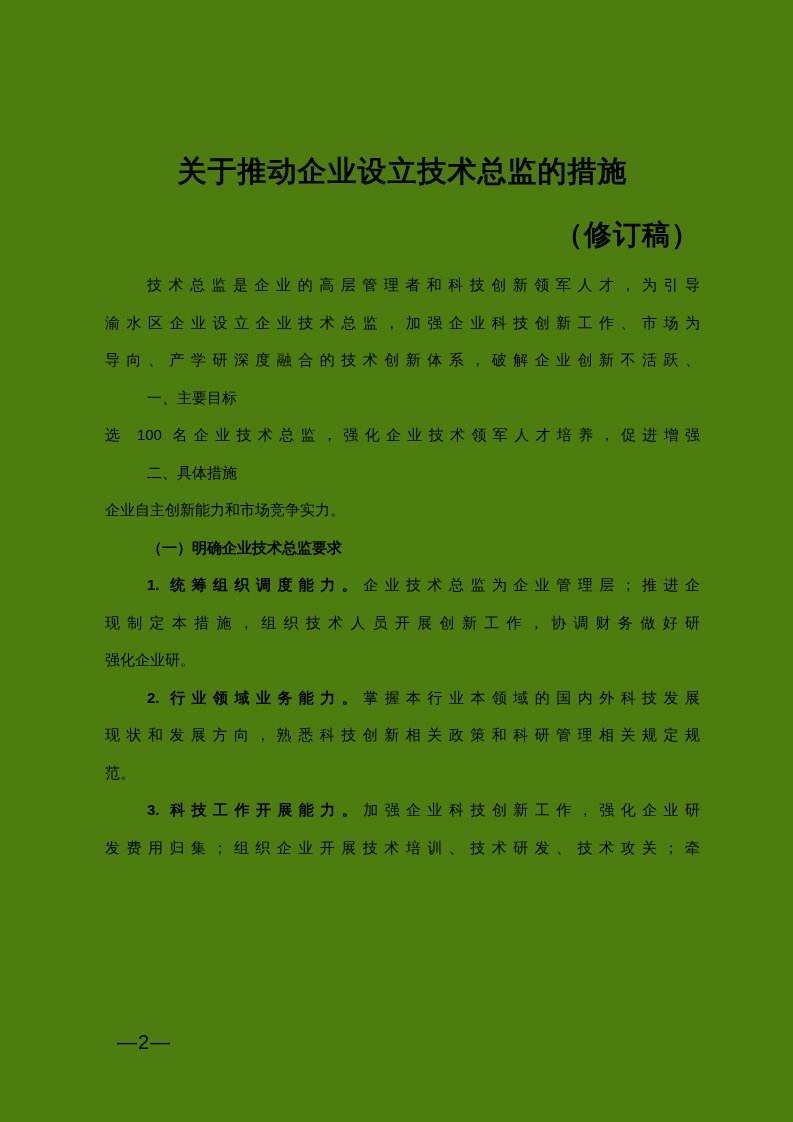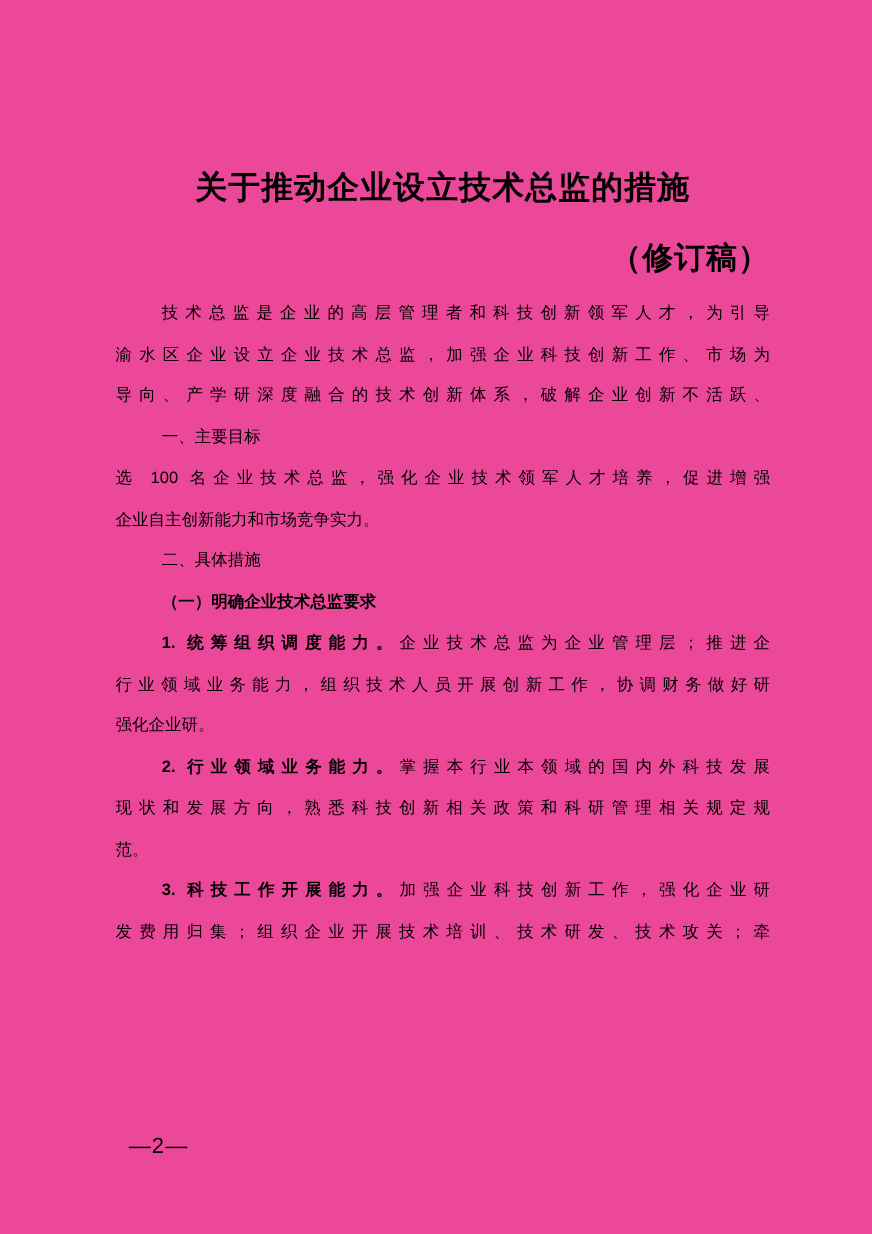--- a/index.html
+++ b/index.html
@@ -4,21 +4,21 @@
 <style>
   html, body {
     margin: 0;
     padding: 0;
     background: #ffffff;
   }
   .page {
     position: relative;
     width: 793px;
     height: 1122px;
-    background: #ec4899;
+    background: #4d7c0f;
     overflow: hidden;
     font-family: "Liberation Sans", sans-serif;
     color: #000000;
   }
   .doc-title {
     position: absolute;
     top: 151px;
     left: 105px;
     width: 595px;
     text-align: center;
@@ -81,28 +81,28 @@
 
   <div class="body-text">
 
     <div class="ln ind">技术总监是企业的高层管理者和科技创新领军人才，为引导</div>
     <div class="ln">渝水区企业设立企业技术总监，加强企业科技创新工作、市场为</div>
     <div class="ln">导向、产学研深度融合的技术创新体系，破解企业创新不活跃、</div>
 
     <div class="ln ind last">一、主要目标</div>
 
     <div class="ln">选 100 名企业技术总监，强化企业技术领军人才培养，促进增强</div>
+    <div class="ln ind last">二、具体措施</div>
+
     <div class="ln last">企业自主创新能力和市场竞争实力。</div>
-
-    <div class="ln ind last">二、具体措施</div>
 
     <div class="ln ind last b">（一）明确企业技术总监要求</div>
 
     <div class="ln ind"><span class="b">1. 统筹组织调度能力。</span><span>企业技术总监为企业管理层；推进企</span></div>
-    <div class="ln">行业领域业务能力，组织技术人员开展创新工作，协调财务做好研</div>
+    <div class="ln">现制定本措施，组织技术人员开展创新工作，协调财务做好研</div>
     <div class="ln last">强化企业研。</div>
 
     <div class="ln ind"><span class="b">2. 行业领域业务能力。</span><span>掌握本行业本领域的国内外科技发展</span></div>
     <div class="ln">现状和发展方向，熟悉科技创新相关政策和科研管理相关规定规</div>
     <div class="ln last">范。</div>
 
     <div class="ln ind"><span class="b">3. 科技工作开展能力。</span><span>加强企业科技创新工作，强化企业研</span></div>
     <div class="ln">发费用归集；组织企业开展技术培训、技术研发、技术攻关；牵</div>
 
   </div>

